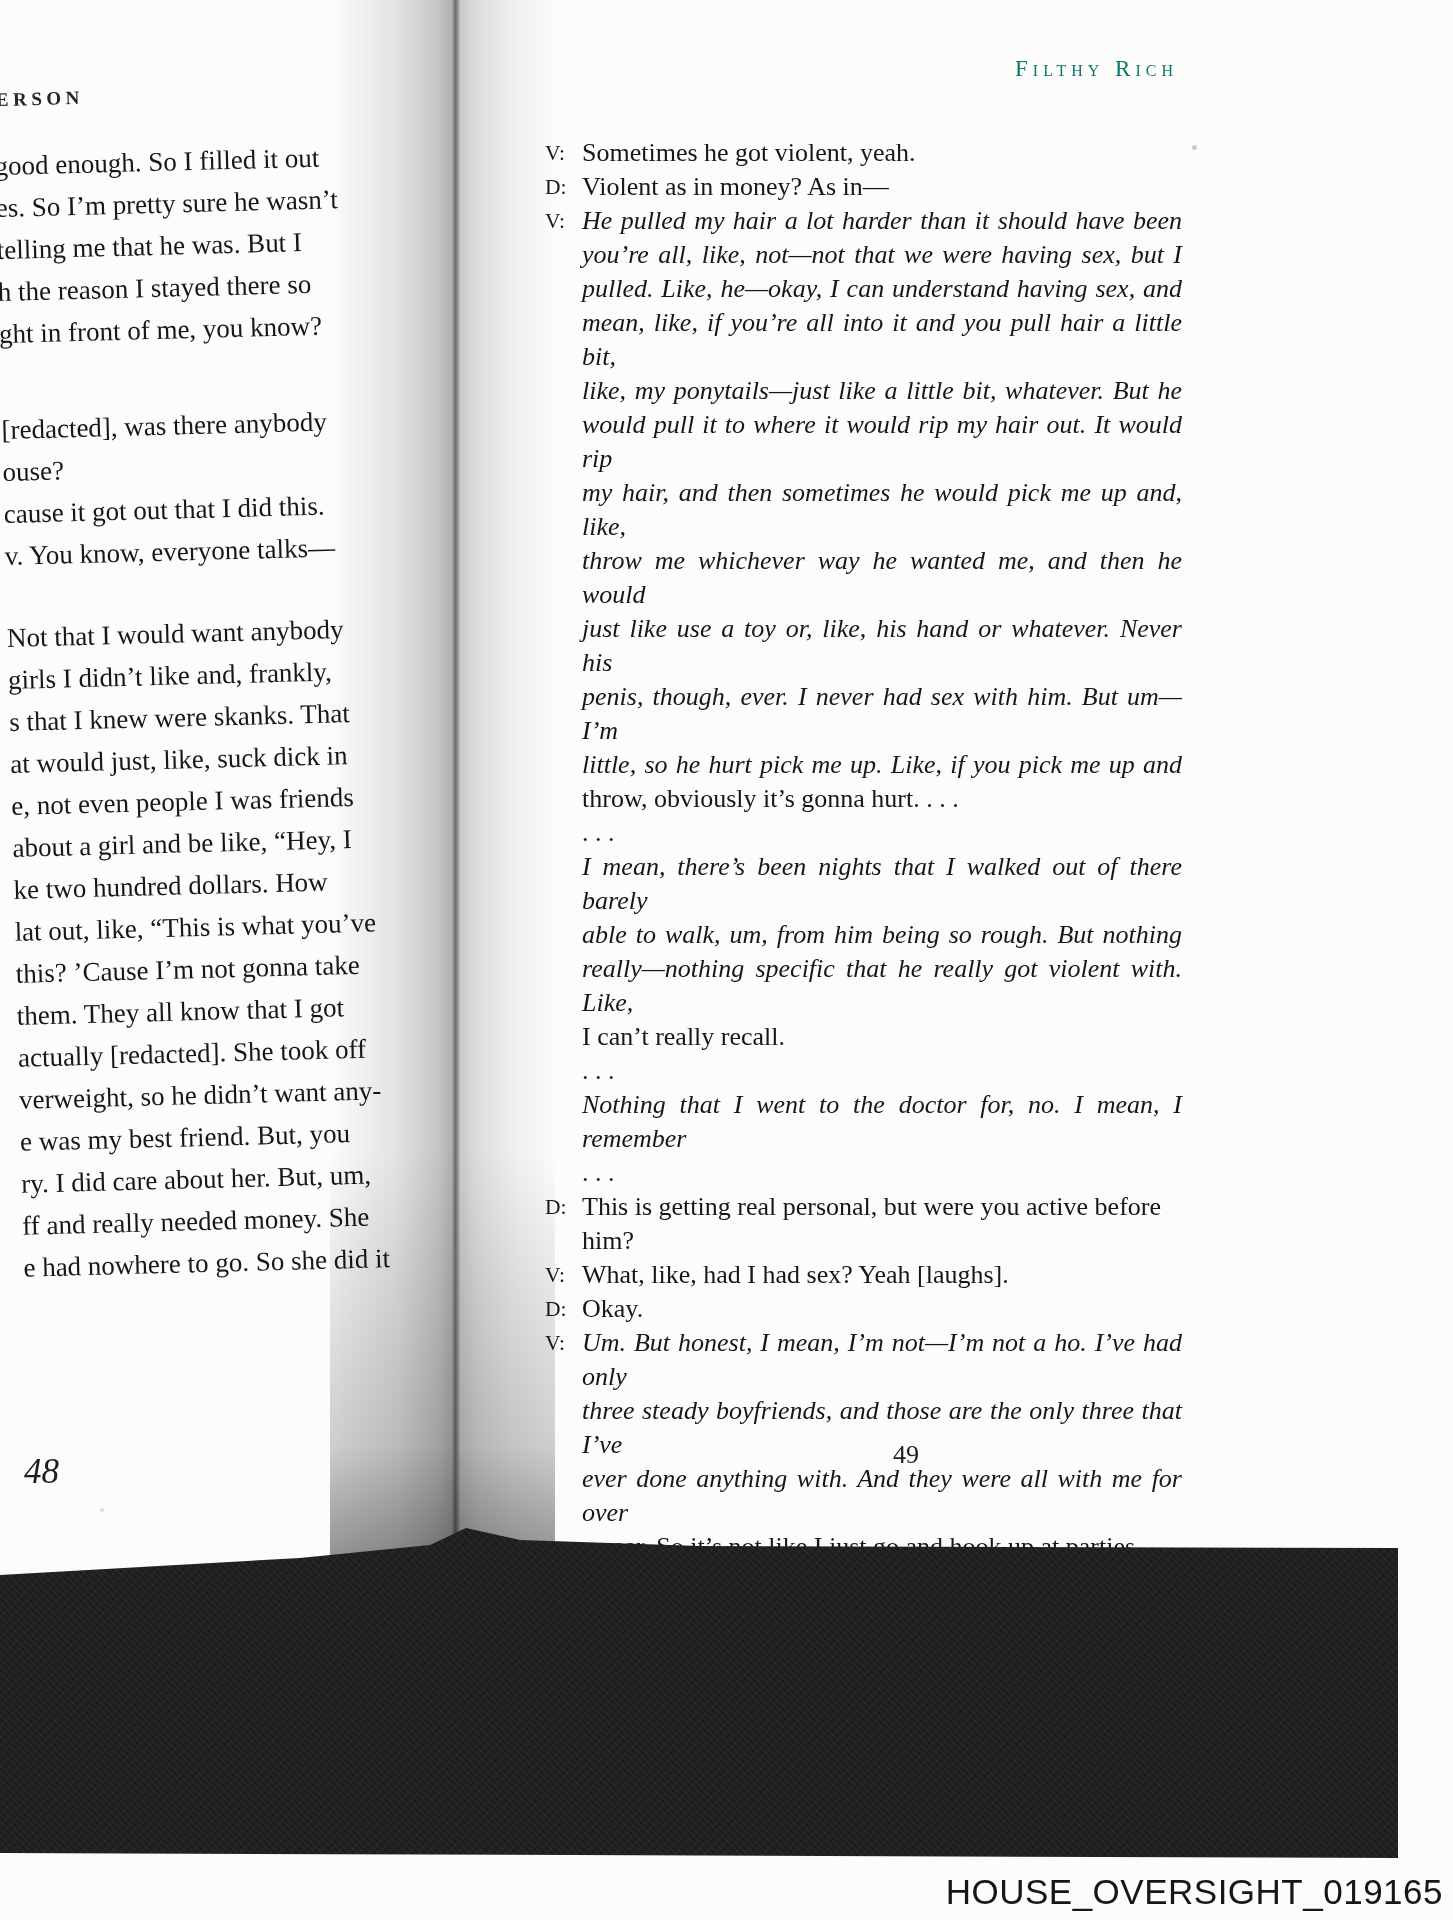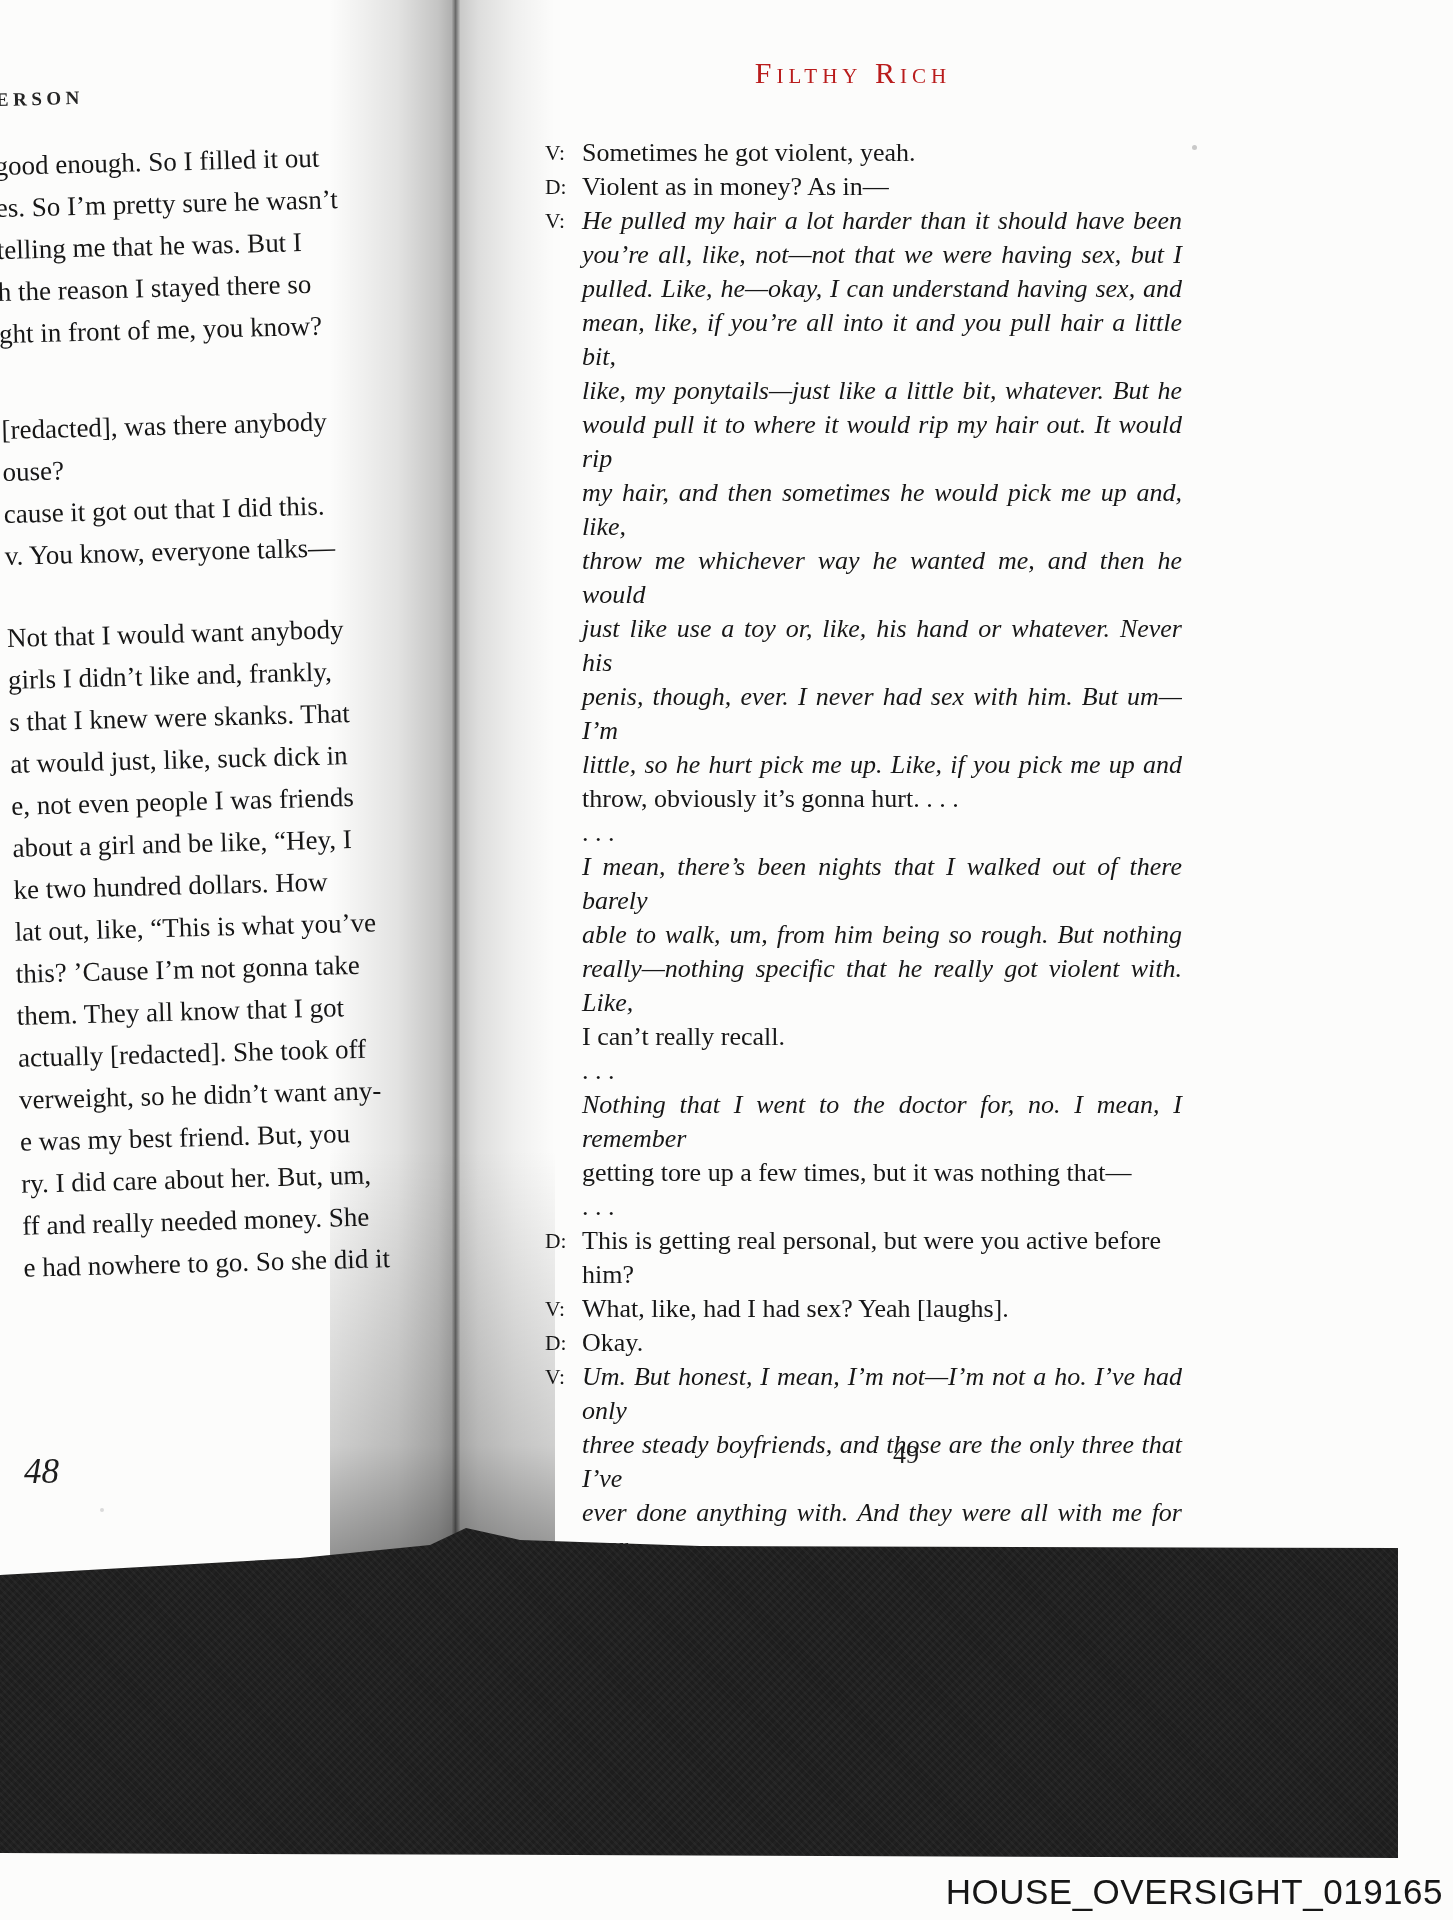--- a/index.html
+++ b/index.html
@@ -47,23 +47,23 @@
       rgba(0,0,0,0.05) 82%,
       rgba(0,0,0,0) 100%);
   }
   .gutter-bottom-shade{
     position:absolute;left:330px;top:1150px;width:225px;height:422px;
     background:linear-gradient(to bottom,rgba(0,0,0,0) 0%,rgba(0,0,0,0.18) 70%,rgba(0,0,0,0.45) 100%);
   }
   
   .rp-header{
     position:absolute;left:528px;top:56px;width:650px;
-    text-align:center;
+    text-align:right;
     font-variant:small-caps;
-    font-size:30px;letter-spacing:5px;color:#b91c1c;
+    font-size:23px;letter-spacing:5px;color:#0f766e;
   }
   .rp-body{position:absolute;left:545px;top:136px;width:660px;}
   .d-row{position:relative;padding-left:37px;}
   .d-label{
     position:absolute;left:0;top:0;
     font-size:21.5px;line-height:34px;color:#171717;
   }
   .d-line{
     font-size:26px;line-height:34px;width:600px;color:#171717;
   }
@@ -174,21 +174,20 @@
         <div class="d-line j">I mean, there’s been nights that I walked out of there barely</div>
         <div class="d-line j">able to walk, um, from him being so rough. But nothing</div>
         <div class="d-line j">really—nothing specific that he really got violent with. Like,</div>
         <div class="d-line">I can’t really recall.</div>
       </div>
       <div class="d-row">
         <div class="d-line">. . .</div>
       </div>
       <div class="d-row">
         <div class="d-line j">Nothing that I went to the doctor for, no. I mean, I remember</div>
-        <div class="d-line">getting tore up a few times, but it was nothing that—</div>
       </div>
       <div class="d-row">
         <div class="d-line">. . .</div>
       </div>
       <div class="d-row">
         <span class="d-label">D:</span>
         <div class="d-line">This is getting real personal, but were you active before him?</div>
       </div>
       <div class="d-row">
         <span class="d-label">V:</span>

